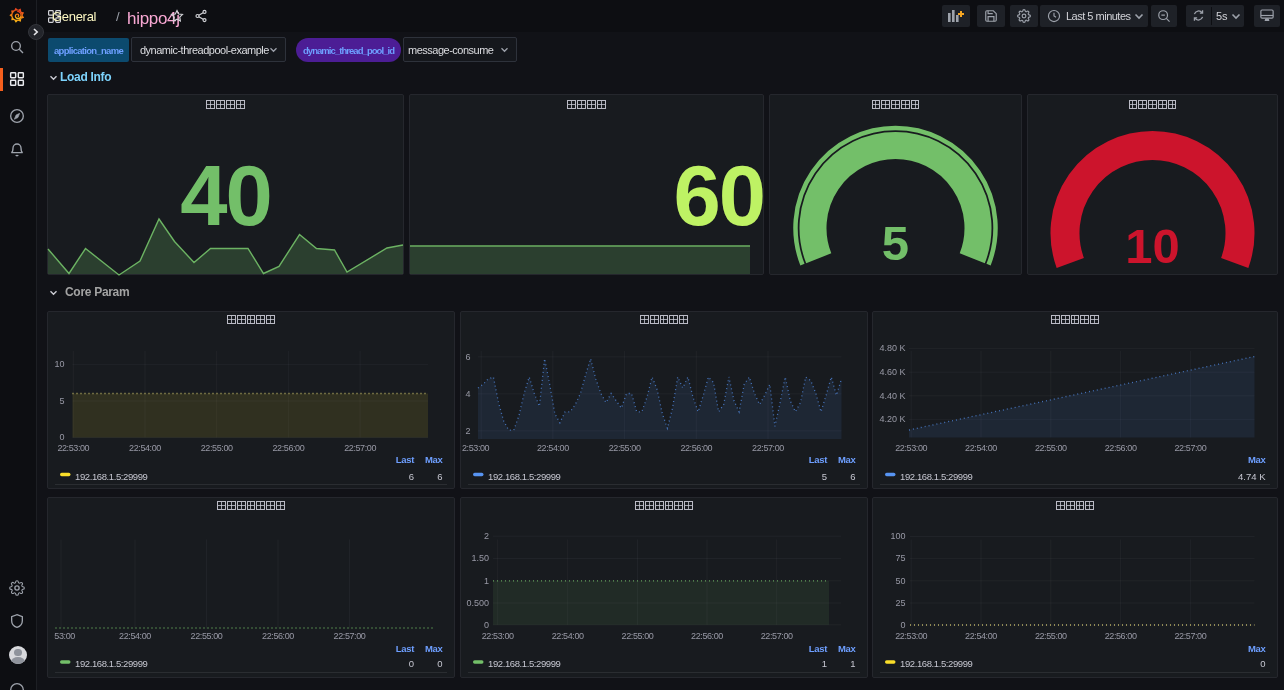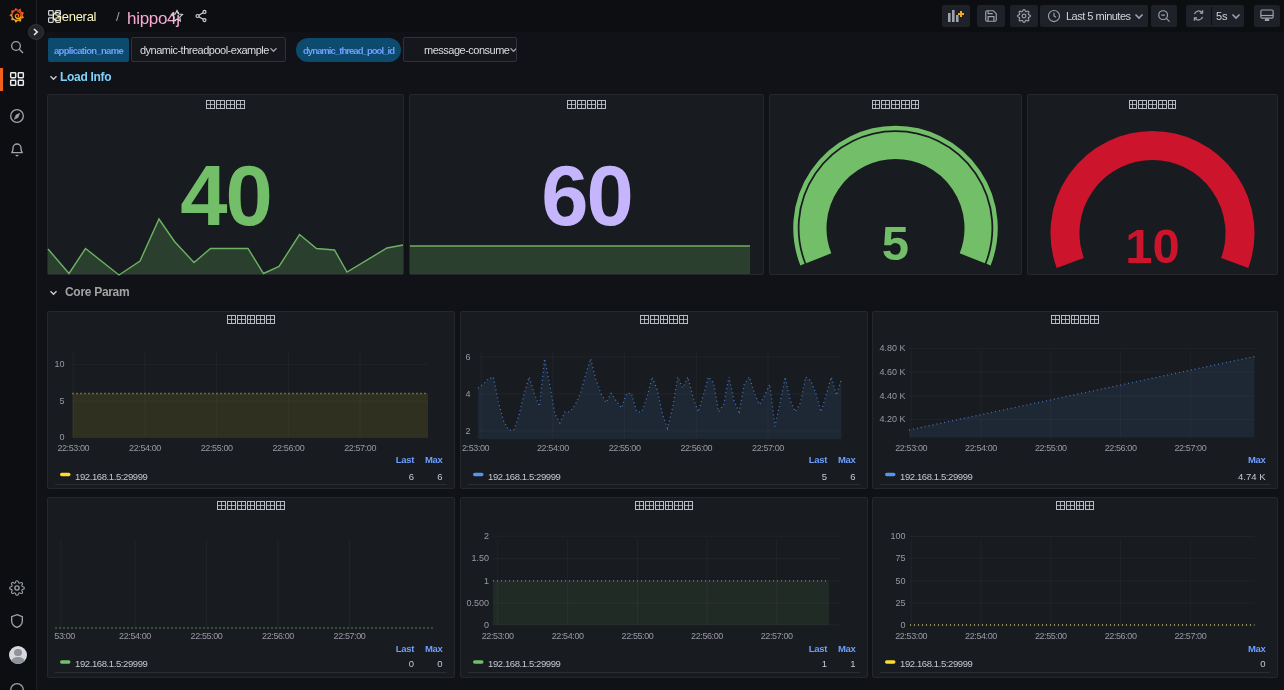--- a/index.html
+++ b/index.html
@@ -137,24 +137,24 @@
   </svg>
 <div class="abs" style="left:48px;top:38px;width:81px;height:24px;background:#0c4a6e;border-radius:2px;display:flex;align-items:center;justify-content:center;overflow:hidden">
     <span class="nw" style="font-size:9.5px;font-weight:bold;letter-spacing:-.7px;color:#6e9fff">application_name</span>
   </div>
 <div class="abs" style="left:131px;top:37px;width:155px;height:25px;background:#15171c;border:1px solid #2e323b;border-radius:2px;display:flex;align-items:center;padding:0 7px 0 8px;overflow:hidden">
 <span class="nw" style="font-size:11px;letter-spacing:-.5px;color:#dcdde1">dynamic-threadpool-example</span>
 <svg width="9" height="6" viewBox="0 0 10 7" fill="none" stroke="#9da2ab" stroke-width="1.5" style="position:static;margin-left:auto">
       <path d="M1.5 1.5L5 5l3.5-3.5"></path>
     </svg>
   </div>
-<div class="abs" style="left:296px;top:38px;width:105px;height:24px;background:#0c4a6e;border-radius:12px;display:flex;align-items:center;justify-content:center;overflow:hidden">
+<div class="abs" style="left:296px;top:38px;width:105px;height:24px;background:#4c1d95;border-radius:12px;display:flex;align-items:center;justify-content:center;overflow:hidden">
     <span class="nw" style="font-size:9.5px;font-weight:bold;letter-spacing:-.95px;color:#6e9fff">dynamic_thread_pool_id</span>
   </div>
-<div class="abs" style="left:403px;top:37px;width:114px;height:25px;background:#15171c;border:1px solid #2e323b;border-radius:2px;display:flex;align-items:center;padding:0 7px 0 20px;overflow:hidden">
+<div class="abs" style="left:403px;top:37px;width:114px;height:25px;background:#15171c;border:1px solid #2e323b;border-radius:2px;display:flex;align-items:center;padding:0 7px 0 4px;overflow:hidden">
 <span class="nw" style="font-size:11px;letter-spacing:-.5px;color:#dcdde1">message-consume</span>
 <svg width="9" height="6" viewBox="0 0 10 7" fill="none" stroke="#9da2ab" stroke-width="1.5" style="position:static;margin-left:auto">
       <path d="M1.5 1.5L5 5l3.5-3.5"></path>
     </svg>
   </div>
 <svg class="abs" style="left:49px;top:75px" width="9" height="6" viewBox="0 0 10 7" fill="none" stroke="#cccdd4" stroke-width="1.6">
     <path d="M1.5 1.5L5 5l3.5-3.5"></path>
   </svg>
 <div class="abs nw" style="left:60px;top:70px;font-size:12px;font-weight:bold;letter-spacing:-.3px;color:#7dd3fc">Load Info</div>
 <svg class="abs" style="left:49px;top:290px" width="9" height="6" viewBox="0 0 10 7" fill="none" stroke="#cccdd4" stroke-width="1.6">
@@ -189,21 +189,21 @@
     <span class="zh"></span>
     <span class="zh"></span>
     <span class="zh"></span>
     <span class="zh"></span>
   </div>
 <div class="abs" style="left:47px;top:151px;width:357px;height:90px;line-height:90px;text-align:center;font-size:85px;font-weight:600;color:#73bf69;letter-spacing:-2px">40</div>
 <svg class="abs" style="left:48px;top:218px" width="355" height="56" viewBox="0 0 355 56">
 <polygon points="0,56 0,31 21,55.5 37.5,30.5 71,57 92,43 111,1 126.5,23.5 146,44.5 162.5,30.5 200,30.5 215.5,55.5 231,48.5 251.5,16.5 268.5,30.5 286.5,32 299,54 339,30 355,27 355,56" fill="rgba(115,191,105,0.22)"></polygon>
 <polyline points="0,31 21,55.5 37.5,30.5 71,57 92,43 111,1 126.5,23.5 146,44.5 162.5,30.5 200,30.5 215.5,55.5 231,48.5 251.5,16.5 268.5,30.5 286.5,32 299,54 339,30 355,27" fill="none" stroke="#6cb363" stroke-width="1.4"></polyline>
   </svg>
-<div class="abs" style="left:409px;top:151px;width:355px;height:90px;line-height:90px;text-align:center;font-size:85px;font-weight:600;color:#c4b5fd;letter-spacing:-2px">60</div>
+<div class="abs" style="left:409px;top:151px;width:355px;height:90px;line-height:90px;text-align:right;font-size:85px;font-weight:600;color:#bef264;letter-spacing:-2px">60</div>
 <svg class="abs" style="left:410px;top:245px" width="340" height="29" viewBox="0 0 340 29">
 <rect x="0" y="1.5" width="340" height="27.5" fill="rgba(115,191,105,0.22)"></rect>
 <line x1="0" y1="1" x2="340" y2="1" stroke="#6cb363" stroke-width="1.4"></line>
   </svg>
 <svg class="abs" style="left:769px;top:94px" width="253" height="181" viewBox="0 0 253 181" font-family="Liberation Sans,sans-serif">
     <path d="M 33.46 170.65 A 100 100 0 1 1 219.54 170.65" stroke="#73bf69" stroke-width="4.5" fill="none"></path>
     <path d="M 49.74 164.24 A 82.5 82.5 0 1 1 203.26 164.24" stroke="#73bf69" stroke-width="27" fill="none"></path>
     <text x="126.5" y="166" text-anchor="middle" font-size="49" font-weight="600" fill="#73bf69">5</text>
   </svg>
 <svg class="abs" style="left:1027px;top:94px" width="251" height="181" viewBox="0 0 251 181" font-family="Liberation Sans,sans-serif">

